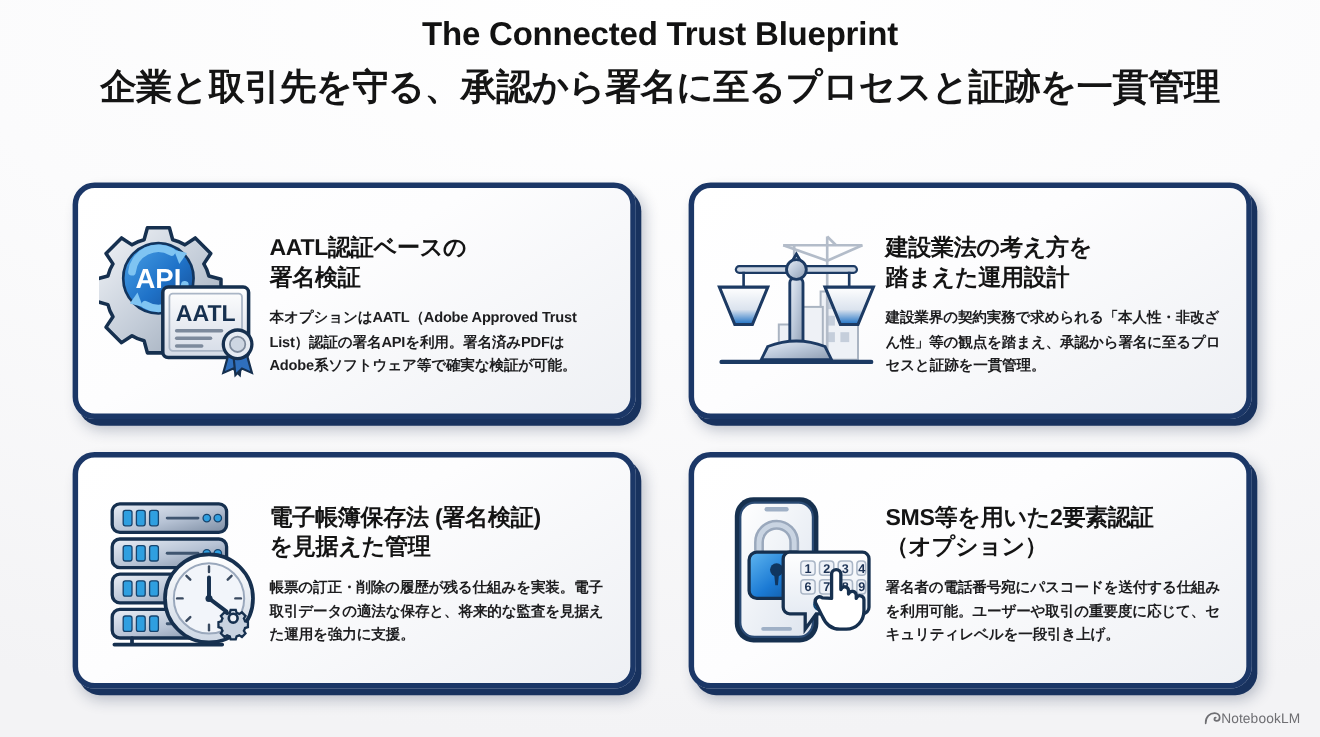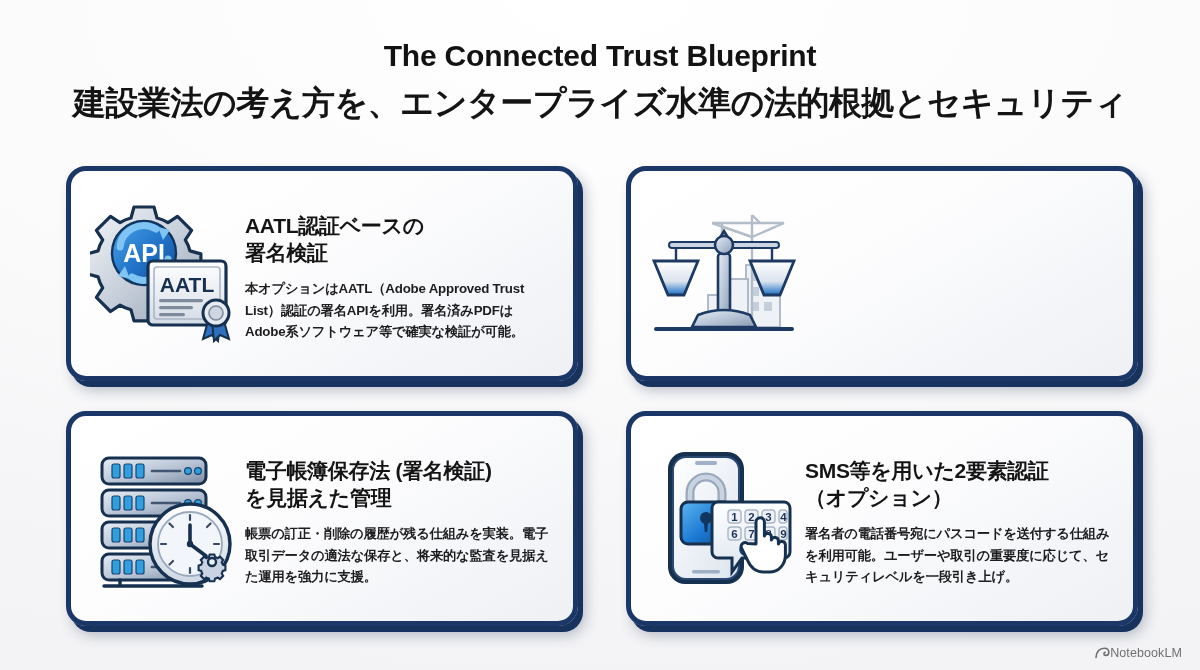--- a/index.html
+++ b/index.html
@@ -20,21 +20,21 @@
     height: 670px;
     box-sizing: border-box;
     background:
       radial-gradient(120% 100% at 50% 0%, #ffffff 0%, #fbfbfc 45%, #f3f3f5 100%),
       linear-gradient(180deg, #ffffff 0%, #f2f2f4 100%);
   }
 
   
   .header {
     position: absolute;
-    top: 38px;
+    top: 14px;
     left: 0;
     width: 1200px;
     text-align: center;
   }
   .title-en {
     font-size: 30px;
     font-weight: 700;
     letter-spacing: -0.2px;
     color: #121212;
     line-height: 1.18;
@@ -128,21 +128,21 @@
   }
   .watermark svg { display: block; }
 </style>
 </head>
 <body>
 
 <div class="slide">
 
   <div class="header">
     <h1 class="title-en">The Connected Trust Blueprint</h1>
-    <h2 class="title-ja">建設業法の考え方を、エンタープライズ水準の法的根拠とセキュリティ</h2>
+    <h2 class="title-ja">企業と取引先を守る、承認から署名に至るプロセスと証跡を一貫管理</h2>
   </div>
 
   <div class="grid">
 
     <div class="card">
       <div class="card-icon">
         <svg width="148" height="148" viewBox="0 0 148 148" aria-hidden="true">
           <defs>
             <linearGradient id="gearGrad" x1="0" y1="0" x2="1" y2="1">
               <stop offset="0%" stop-color="#f4f6f9"></stop>
@@ -239,20 +239,25 @@
             <path d="M22,46 L126,46" stroke="#ccd6e3" stroke-width="4" stroke-linecap="round" fill="none"></path>
             <circle cx="74" cy="46" r="9" fill="url(#scaleGrad)" stroke="#1c3a63" stroke-width="2.6"></circle>
             <path d="M26,48 L26,62" stroke="#1c3a63" stroke-width="2.4"></path>
             <path d="M122,48 L122,62" stroke="#1c3a63" stroke-width="2.4"></path>
             <path d="M4,62 L48,62 L34,96 L18,96 Z" fill="url(#panGrad)" stroke="#1c3a63" stroke-width="2.8"></path>
             <path d="M100,62 L144,62 L130,96 L114,96 Z" fill="url(#panGrad)" stroke="#1c3a63" stroke-width="2.8"></path>
             <path d="M48,116 q26,-10 52,0 l6,12 h-64 z" fill="url(#scaleGrad)" stroke="#1c3a63" stroke-width="2.6"></path>
           </g>
           <path d="M6,130 L142,130" stroke="#1c3a63" stroke-width="4" stroke-linecap="round"></path>
         </svg>
+      </div>
+      <div class="card-body">
+        <h3 class="card-title">建設業法の考え方を
+踏まえた運用設計</h3>
+        <p class="card-text">建設業界の契約実務で求められる「本人性・非改ざん性」等の観点を踏まえ、承認から署名に至るプロセスと証跡を一貫管理。</p>
       </div>
     </div>
 
     <div class="card">
       <div class="card-icon">
         <svg width="148" height="148" viewBox="0 0 148 148" aria-hidden="true">
           <defs>
             <linearGradient id="srvGrad" x1="0" y1="0" x2="1" y2="1">
               <stop offset="0%" stop-color="#e9eef6"></stop>
               <stop offset="55%" stop-color="#b6c2d4"></stop>

